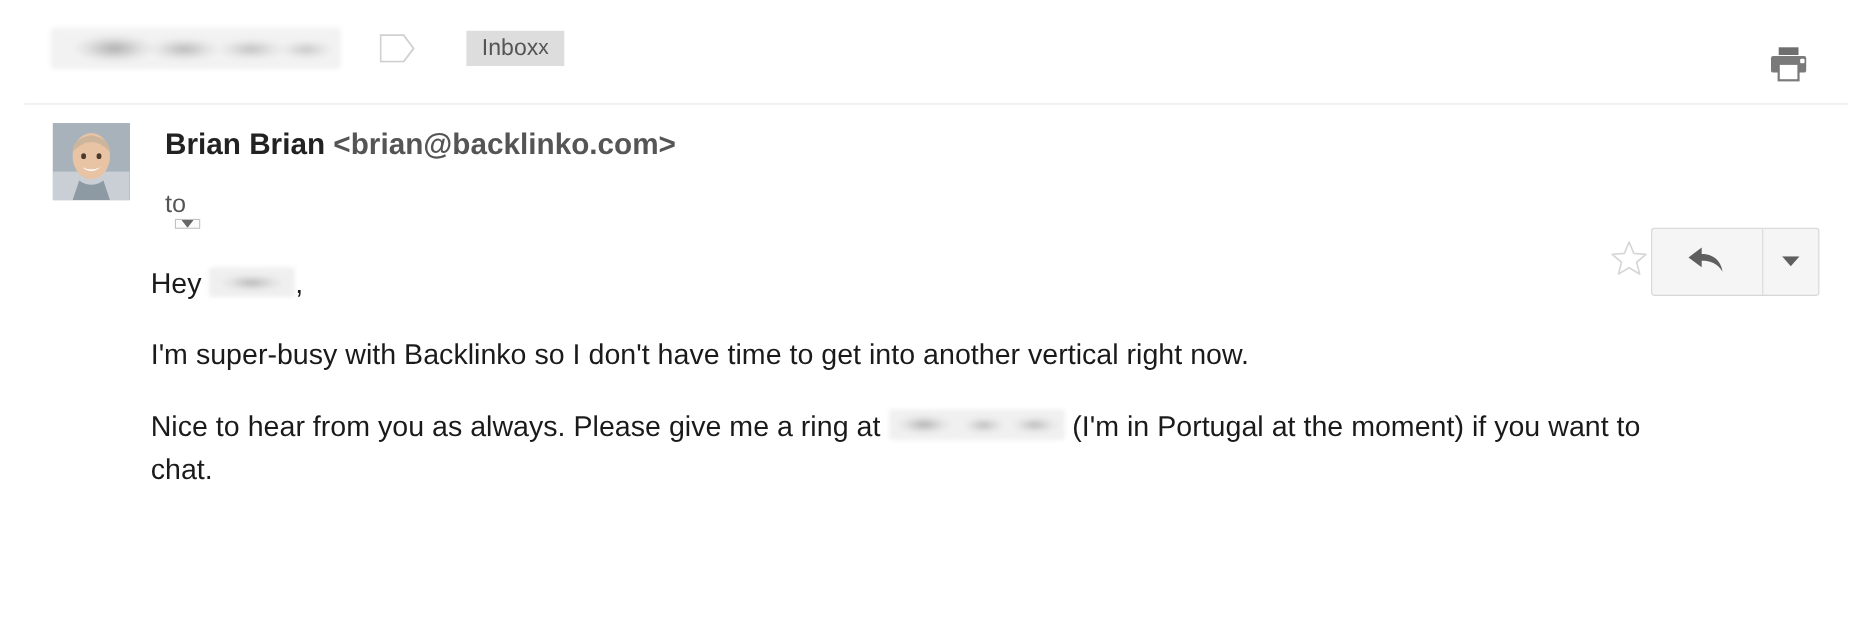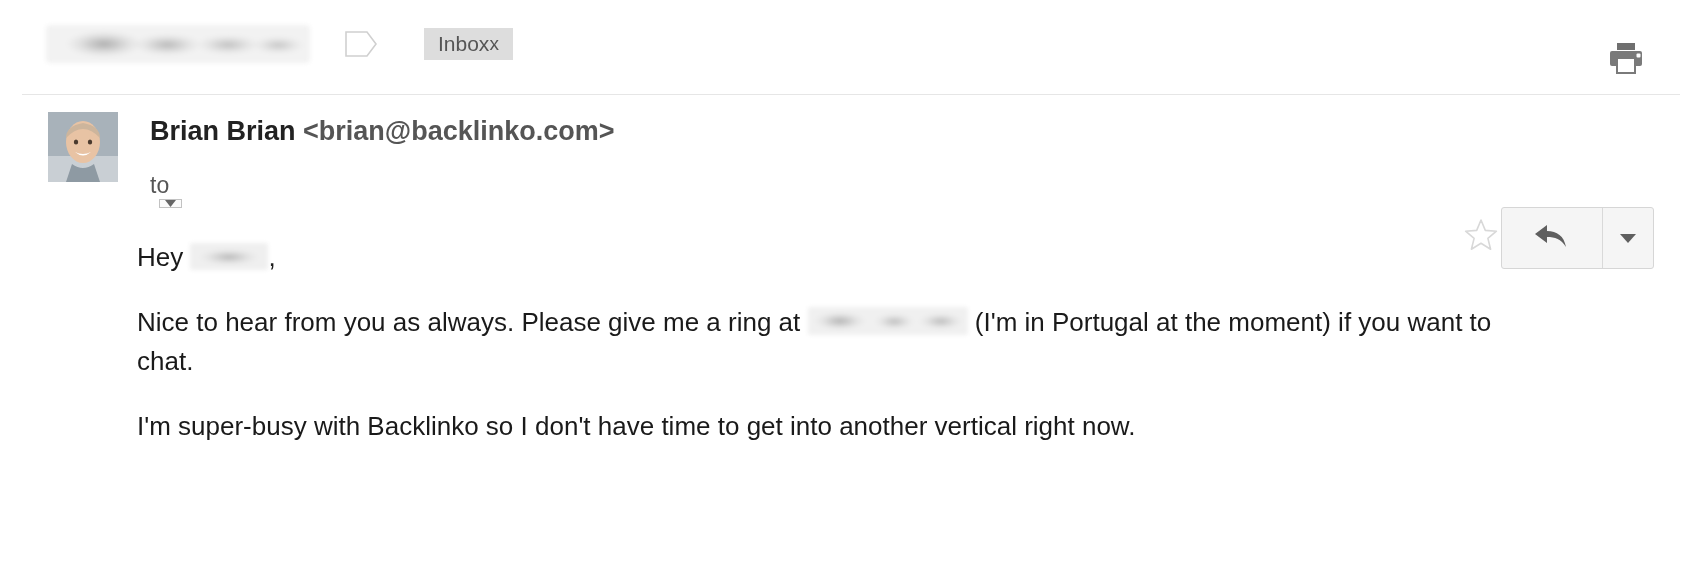--- a/index.html
+++ b/index.html
@@ -316,22 +316,22 @@
       </span>
     </div>
   </div>
 
   <div class="body-text">
     <p class="para">
       <span>Hey</span>
       <span class="redact-name"></span><span>,</span>
     </p>
 
+    <p class="para">I'm super-busy with Backlinko so I don't have time to get into another vertical right now.</p>
+
     <p class="para">
       <span>Nice to hear from you as always. Please give me a ring at</span>
       <span class="redact-phone"></span>
       <span>(I'm in Portugal at the moment) if you want to chat.</span>
     </p>
 
-    <p class="para">I'm super-busy with Backlinko so I don't have time to get into another vertical right now.</p>
-
   </div>
 </div>
 
 </body></html>

